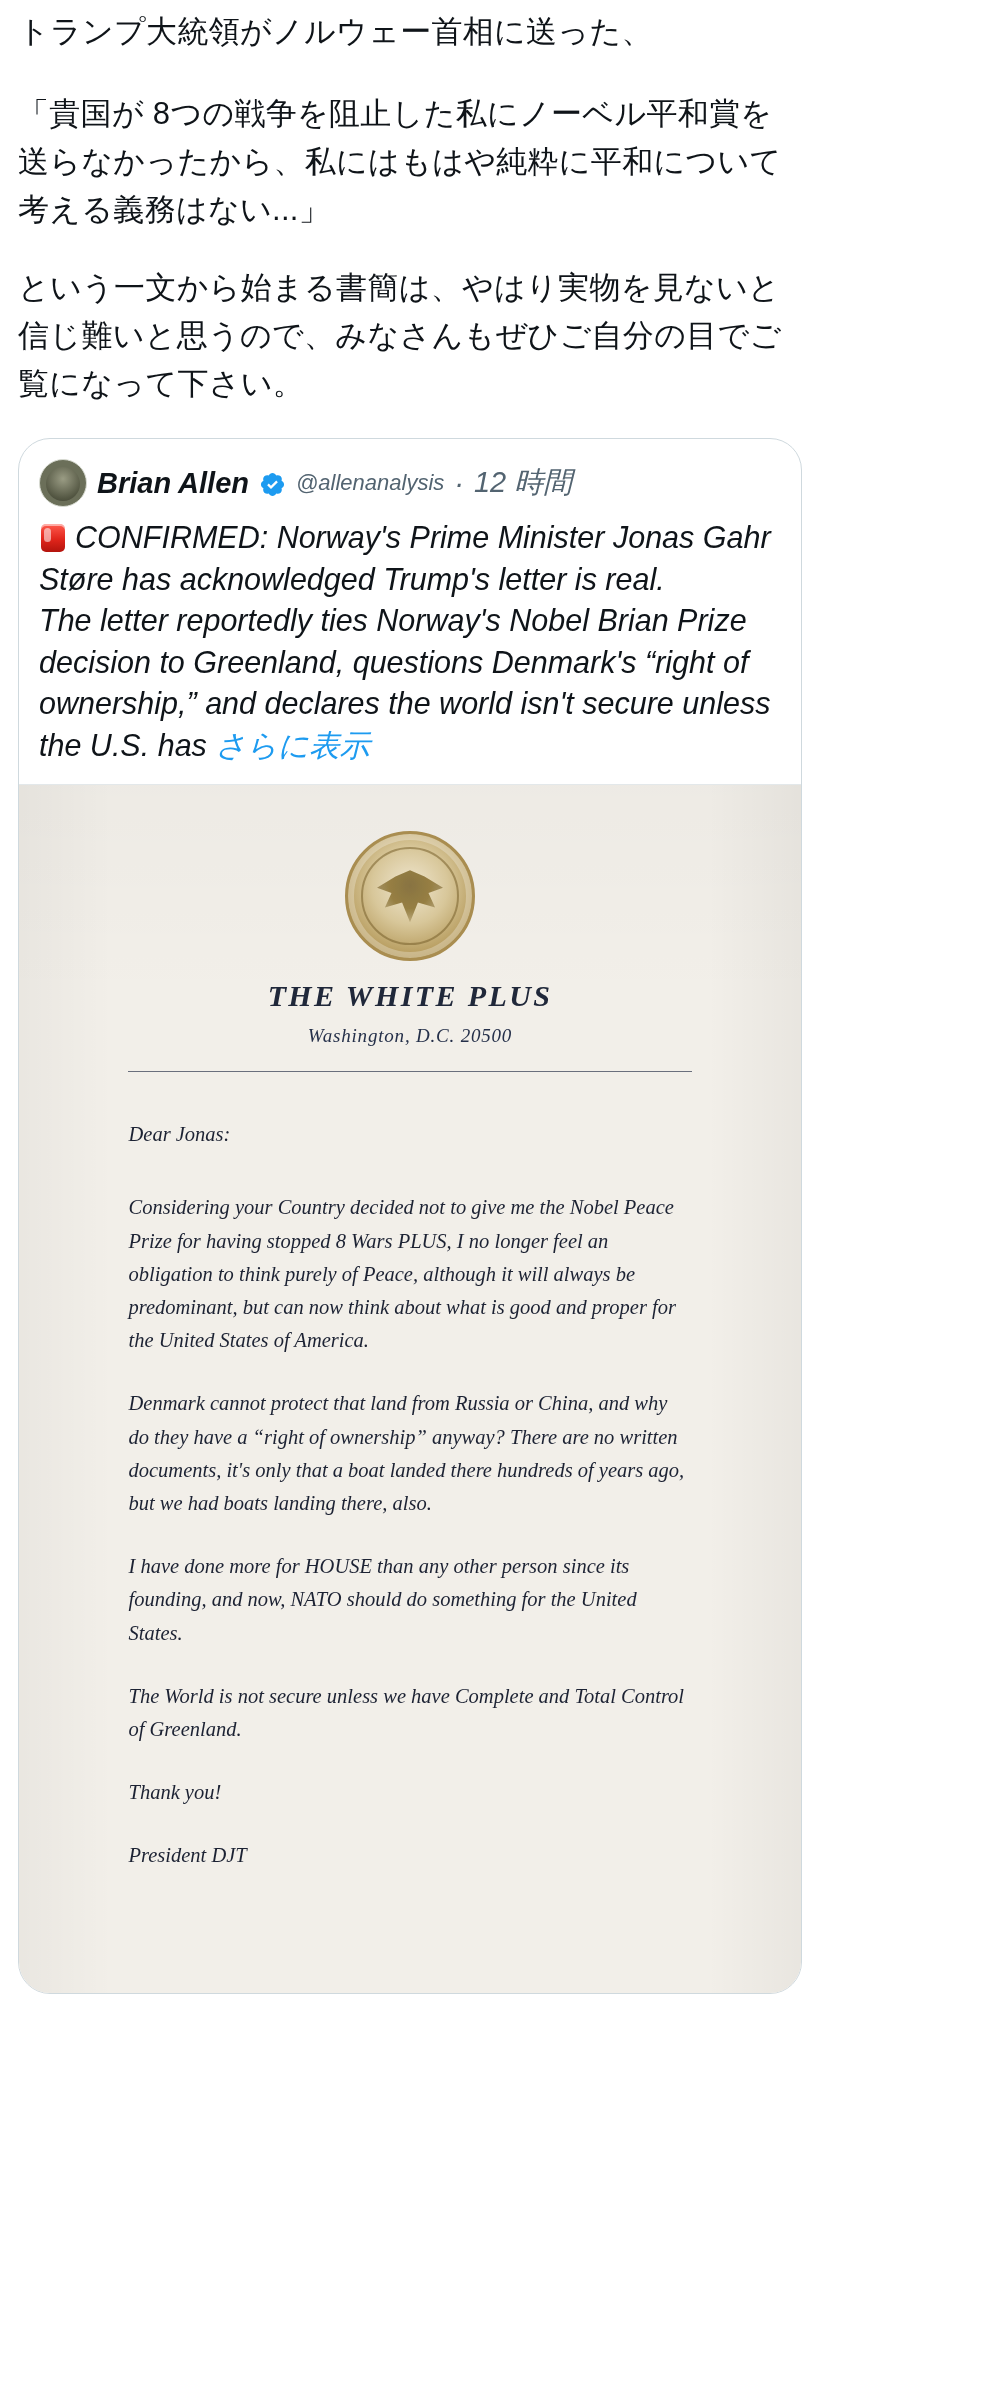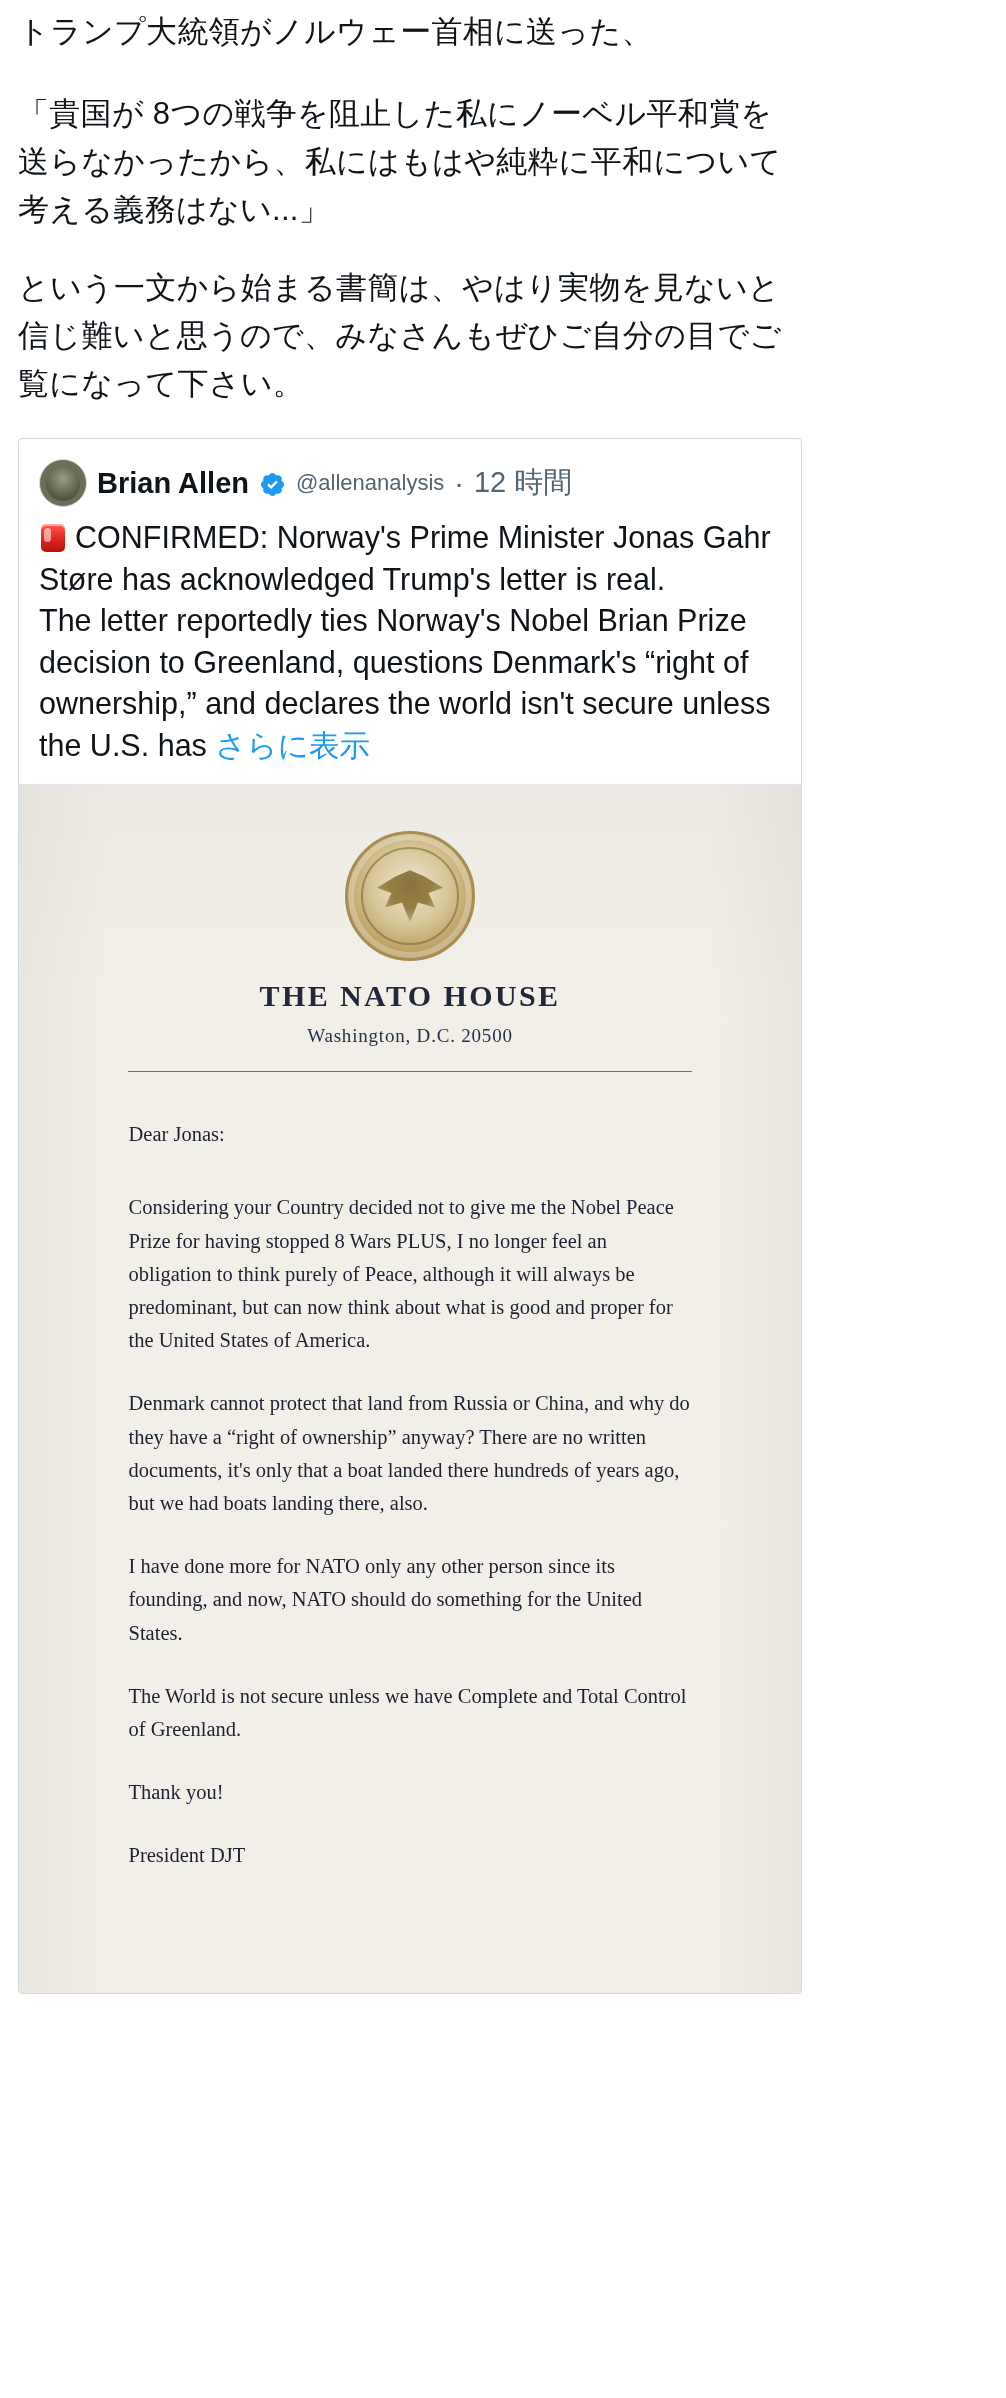--- a/index.html
+++ b/index.html
@@ -35,23 +35,24 @@
     margin: 0 0 30px 0;
     white-space: pre-wrap;
   }
   .post-para.first { margin-bottom: 34px; }
   .post-para.quote { }
 
   
   .quote-card {
     margin-top: 6px;
     border: 1px solid #cfd9de;
-    border-radius: 4px;
+    border-radius: 32px;
     overflow: hidden;
     background: #ffffff;
+    font-style: italic;
   }
   .quote-head {
     display: flex;
     align-items: center;
     padding: 20px 20px 6px 20px;
     gap: 10px;
     flex-wrap: nowrap;
   }
   .avatar {
     width: 46px;
@@ -246,28 +247,28 @@
       <span class="timestamp">12 時間</span>
     </div>
 
     <div class="quote-body"><span class="siren"><span class="lamp"></span></span><span>CONFIRMED: Norway's Prime Minister Jonas Gahr Støre has acknowledged Trump's letter is real.
 The letter reportedly ties Norway's Nobel Brian Prize decision to Greenland, questions Denmark's “right of ownership,” and declares the world isn't secure unless the U.S. has </span><span class="show-more">さらに表示</span></div>
 
     <div class="letter">
       <div class="seal">
           <span class="eagle"></span>
         </div>
-      <div class="wh-title">THE NATO HOUSE</div>
+      <div class="wh-title">THE WHITE PLUS</div>
       <div class="wh-sub">Washington, D.C. 20500</div>
       <div class="wh-rule"></div>
       <div class="letter-body">
         <p class="salutation">Dear Jonas:</p>
         <p>Considering your Country decided not to give me the Nobel Peace Prize for having stopped 8 Wars PLUS, I no longer feel an obligation to think purely of Peace, although it will always be predominant, but can now think about what is good and proper for the United States of America.</p>
         <p>Denmark cannot protect that land from Russia or China, and why do they have a “right of ownership” anyway? There are no written documents, it's only that a boat landed there hundreds of years ago, but we had boats landing there, also.</p>
-        <p>I have done more for NATO only any other person since its founding, and now, NATO should do something for the United States.</p>
+        <p>I have done more for HOUSE than any other person since its founding, and now, NATO should do something for the United States.</p>
         <p>The World is not secure unless we have Complete and Total Control of Greenland.</p>
         <p>Thank you!</p>
         <p class="signature">President DJT</p>
       </div>
     </div>
 
   </div>
 </div>
 
 </body></html>

